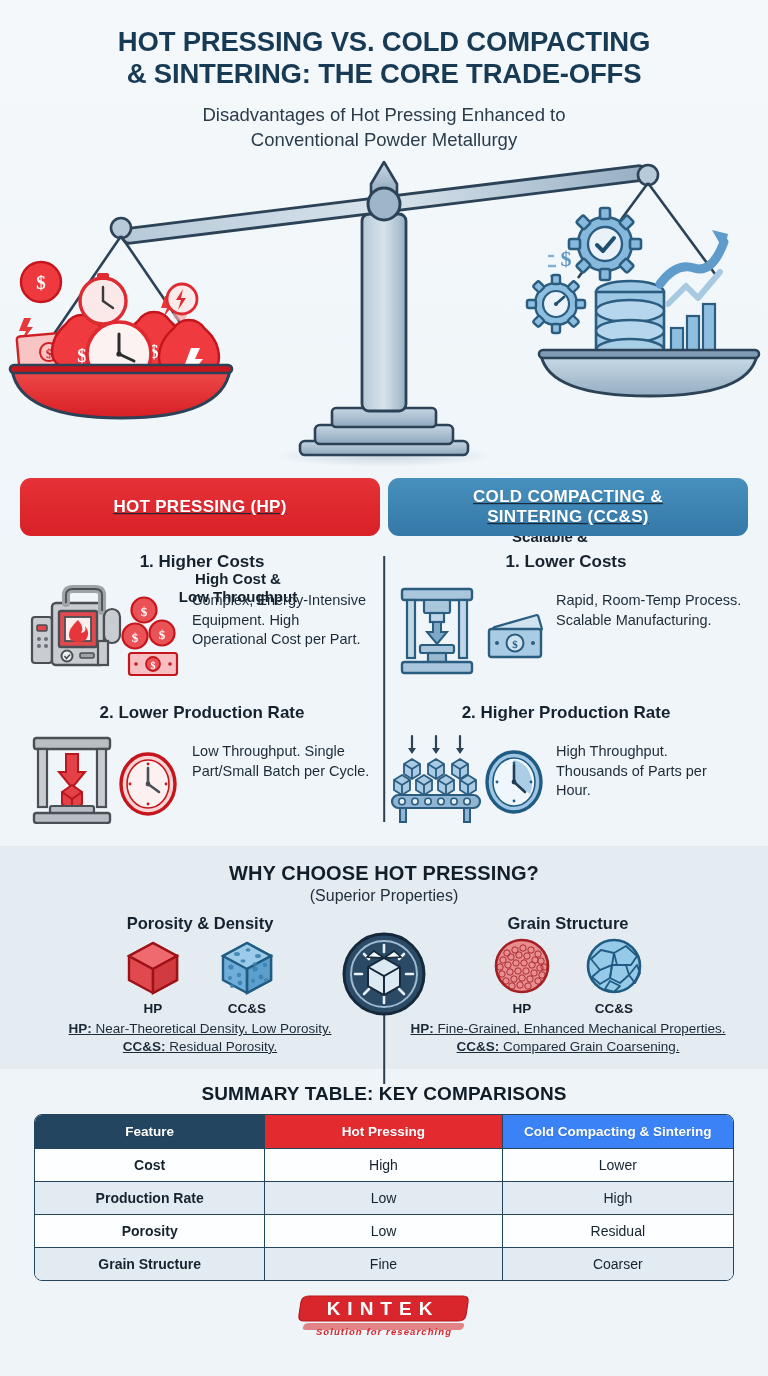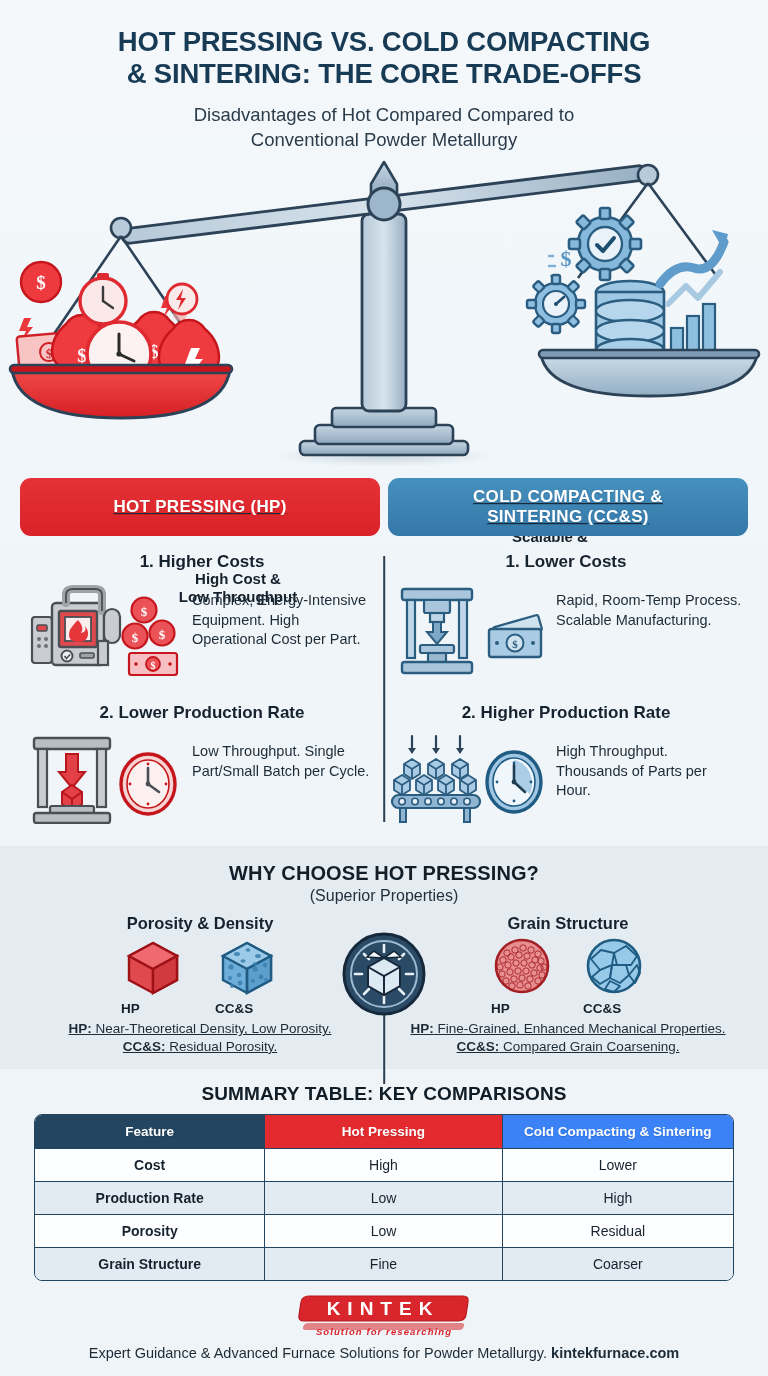--- a/index.html
+++ b/index.html
@@ -50,21 +50,21 @@
 
   
   .why { background:#E4ECF2; padding:16px 16px 14px; margin-top:18px; }
   .why-title { text-align:center; font-size:20px; font-weight:bold; color:#121e28;
                letter-spacing:0.1px; }
   .why-sub { text-align:center; font-size:16px; color:#22303d; margin-top:2px; }
   .why-grid { position:relative; display:flex; margin-top:9px; align-items:flex-start; }
   .why-col { width:50%; text-align:center; }
   .why-col h4 { font-size:16.5px; font-weight:bold; color:#16222e; }
   .why-icons { display:flex; justify-content:center; align-items:flex-end; gap:30px; margin-top:4px; }
-  .why-icon-block { text-align:left; }
+  .why-icon-block { text-align:center; }
   .why-icon-lbl { font-weight:bold; font-size:13.5px; margin-top:2px; color:#14202b; }
   .why-desc { font-size:13.5px; line-height:1.3; color:#1d2b37; margin-top:4px;text-decoration:underline; }
   .why-desc b { font-weight:bold; }
   .center-emblem { position:absolute; left:50%; top:18px; transform:translateX(-50%); z-index:3; }
   .why-divider { position:absolute; left:50%; top:100px; height:70px; width:1.6px;
                  background:#2b3f50; transform:translateX(-50%); }
 
   
   .summary { padding:14px 34px 0; background:#EFF4F8; }
   .sum-title { text-align:center; font-size:19px; font-weight:bold; color:#101c26;
@@ -93,21 +93,21 @@
 <body>
 
 <div class="page">
 
   <div class="header">
     <div class="title">
       <div>HOT PRESSING VS. COLD COMPACTING</div>
       <div>&amp; SINTERING: THE CORE TRADE-OFFS</div>
     </div>
     <div class="subtitle">
-      <div>Disadvantages of Hot Compared Compared to</div>
+      <div>Disadvantages of Hot Pressing Enhanced to</div>
       <div>Conventional Powder Metallurgy</div>
     </div>
   </div>
 
   <div class="scale-wrap">
     <svg width="768" height="310" viewBox="0 0 768 310">
       <defs>
         <linearGradient id="steel" x1="0" y1="0" x2="0" y2="1">
           <stop offset="0" stop-color="#C6D6E3"></stop>
             <stop offset="1" stop-color="#8FA8BD"></stop>
@@ -635,18 +635,15 @@
 
   <div class="footer">
     <div class="logo">
       <svg width="178" height="44" viewBox="0 0 178 44">
         <path d="M14 3 L168 3 Q174 3 173 9 L171 22 Q170 28 163 28 L9 28 Q3 28 4 22 L6 9 Q7 3 14 3 Z" fill="#D8262C" stroke="#B8171D" stroke-width="1.2"></path>
         <path d="M14 30 L166 30 Q170 30 169 33 L168 35 Q167 37 163 37 L11 37 Q7 37 8 34 L9 32 Q10 30 14 30 Z" fill="#D8262C" opacity=".55"></path>
         <text x="88" y="22" font-size="19" font-weight="bold" fill="#FFFFFF" text-anchor="middle" letter-spacing="7" font-family="Liberation Sans, sans-serif">KINTEK</text>
         <text x="89" y="42" font-size="9.5" font-style="italic" font-weight="bold" fill="#D8262C" text-anchor="middle" letter-spacing="1.1" font-family="Liberation Sans, sans-serif">Solution for researching</text>
       </svg>
     </div>
-    <div class="footer-note">
-      <span>Expert Guidance &amp; Advanced Furnace Solutions for Powder Metallurgy. </span><b>kintekfurnace.com</b>
-    </div>
   </div>
 
 </div>
 
 </body></html>

